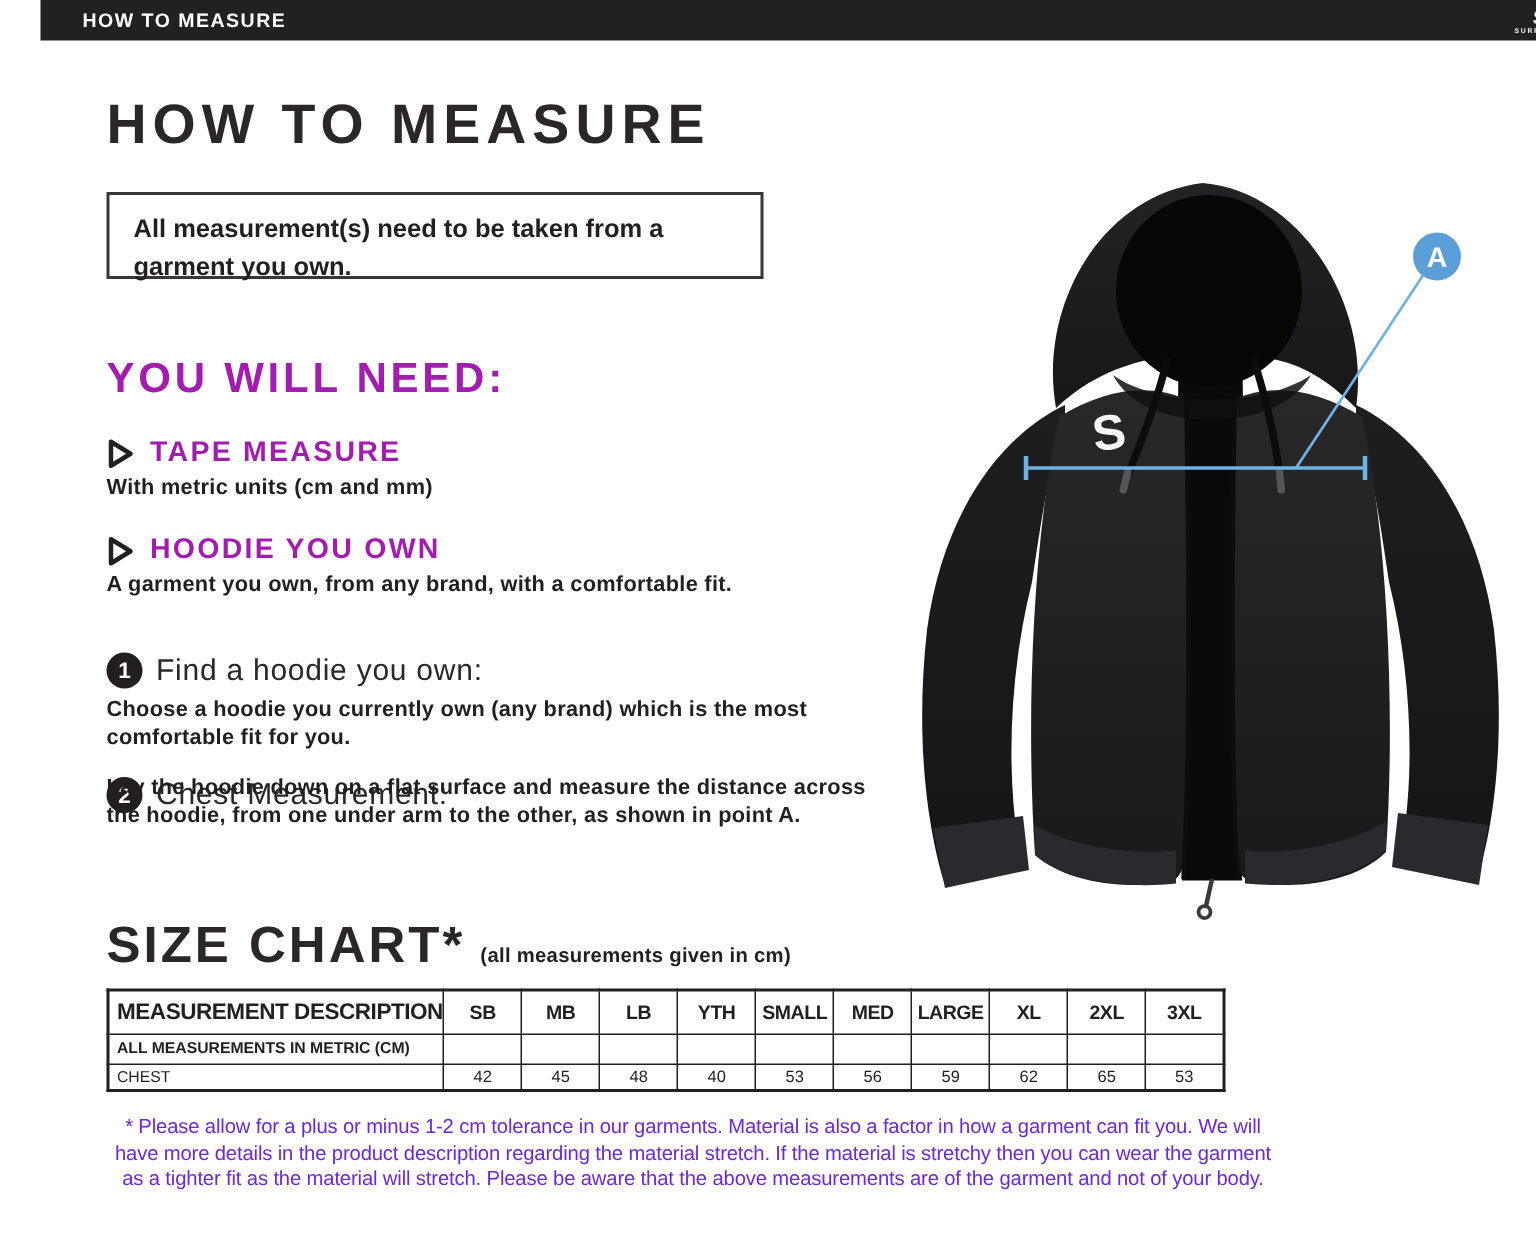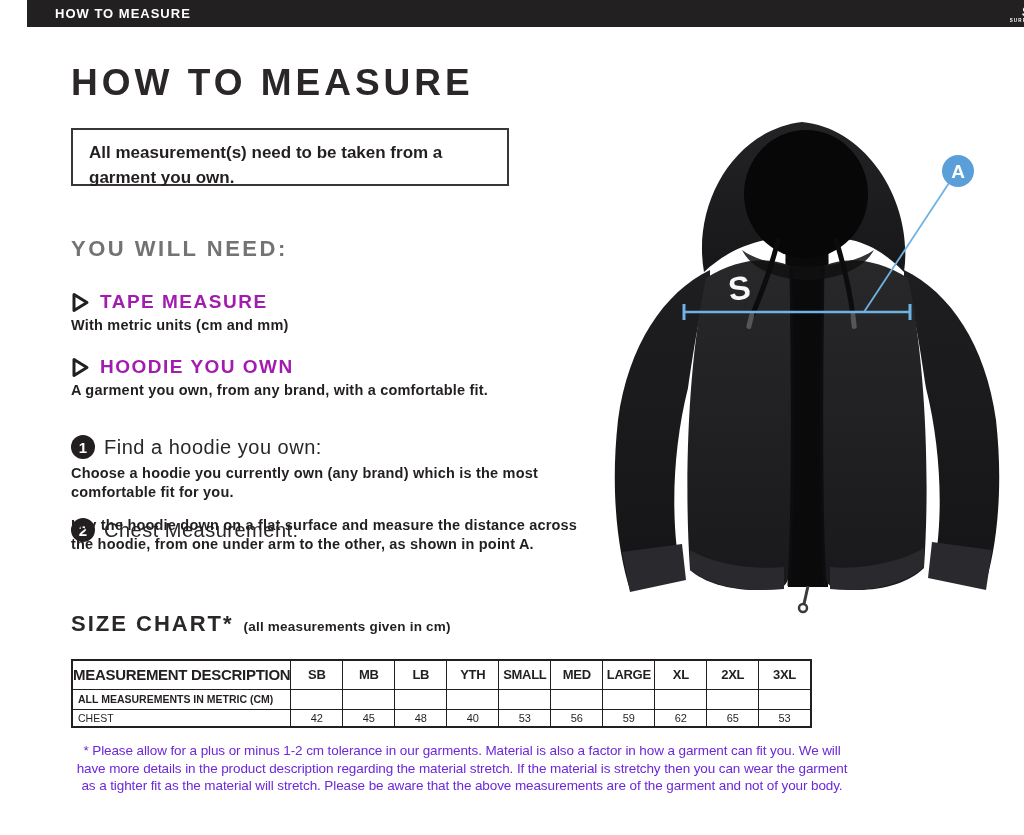--- a/index.html
+++ b/index.html
@@ -13,21 +13,21 @@
   .topbar-title { color:#ffffff; font-weight:bold; font-size:13px; letter-spacing:1px; margin-left:28px; }
   .brand { position:absolute; right:8px; top:1px; height:26px; display:flex; flex-direction:column;
     align-items:center; justify-content:center; color:#ffffff; line-height:1; }
   .brand-s { font-weight:bold; font-size:13px; transform:skewX(-6deg); }
   .brand-name { font-size:4.5px; letter-spacing:1.2px; font-weight:bold; margin-top:1.5px; }
 
   
   .h1 { position:absolute; left:44px; top:62px; font-size:37px; font-weight:bold; letter-spacing:4px; color:#2b2728; }
   .note-box { position:absolute; left:44px; top:128px; width:438px; height:58px; border:2px solid #3a3637;
     padding:11px 16px; font-size:17px; font-weight:bold; line-height:1.45; color:#231f20; }
-  .h2 { position:absolute; left:44px; font-size:22px; font-weight:bold; letter-spacing:2.5px; color:#737373; }
+  .h2 { position:absolute; left:44px; font-size:28px; font-weight:bold; letter-spacing:2.5px; color:#a21caf; }
   .h2.need { top:236px; }
 
   
   .need-item { position:absolute; left:44px; display:flex; align-items:center; gap:10px; }
   .need-item .tri { width:19px; height:21px; flex:0 0 auto; }
   .need-label { font-size:19px; font-weight:bold; letter-spacing:1.5px; color:#a21caf; }
   .need-desc { position:absolute; left:44px; font-size:14.5px; font-weight:bold; letter-spacing:0.2px; }
   .item1 { top:291px; } .desc1 { top:317px; }
   .item2 { top:356px; } .desc2 { top:382px; }
 
@@ -35,30 +35,30 @@
   .step-head { position:absolute; left:44px; display:flex; align-items:center; gap:9px; }
   .step-num { width:24px; height:24px; border-radius:50%; background:#231f20; color:#fff;
     font-size:15px; font-weight:bold; display:flex; align-items:center; justify-content:center; flex:0 0 auto; }
   .step-title { font-size:20px; font-weight:normal; letter-spacing:0.5px; color:#2b2728; }
   .step-desc { position:absolute; left:44px; font-size:14.5px; font-weight:bold; line-height:1.28; letter-spacing:0.2px; }
   .step1-head { top:435px; } .step1-desc { top:464px; width:480px; }
   .step2-head { top:518px; } .step2-desc { top:516px; width:518px; }
 
   
   .sizechart-head { position:absolute; left:44px; top:611px; display:flex; align-items:baseline; gap:10px; }
-  .sizechart-title { font-size:22px; font-weight:bold; letter-spacing:2px; color:#2b2728; }
+  .sizechart-title { font-size:34px; font-weight:bold; letter-spacing:2px; color:#2b2728; }
   .sizechart-sub { font-size:13.5px; font-weight:bold; letter-spacing:0.2px; }
 
   table.size { position:absolute; left:44px; top:659px; border-collapse:collapse; border:2px solid #231f20;
     table-layout:fixed; }
   table.size col.c0 { width:212px; }
   table.size col.cn { width:52px; }
   table.size th, table.size td { border:1px solid #231f20; overflow:hidden; white-space:nowrap; }
   table.size th { height:29px; font-size:13px; font-weight:bold; letter-spacing:-0.3px; text-align:center; }
-  table.size th.first { font-size:15px; text-align:left; }
+  table.size th.first { font-size:15px; text-align:left; padding-left:5px; }
   tr.row-metric td { height:20px; font-size:10.5px; font-weight:bold; }
   tr.row-metric td.first { padding-left:5px; }
   tr.row-chest td { height:18px; font-size:11px; text-align:center; }
   tr.row-chest td.first { text-align:left; padding-left:5px; font-size:10.5px; }
 
   .footnote { position:absolute; left:44px; top:742px; width:782px; font-size:13.5px; line-height:1.3;
     letter-spacing:-0.1px; color:#6d28d9;text-align:center; }
 
   
   .figure { position:absolute; left:565px; top:100px; width:455px; height:515px; }

